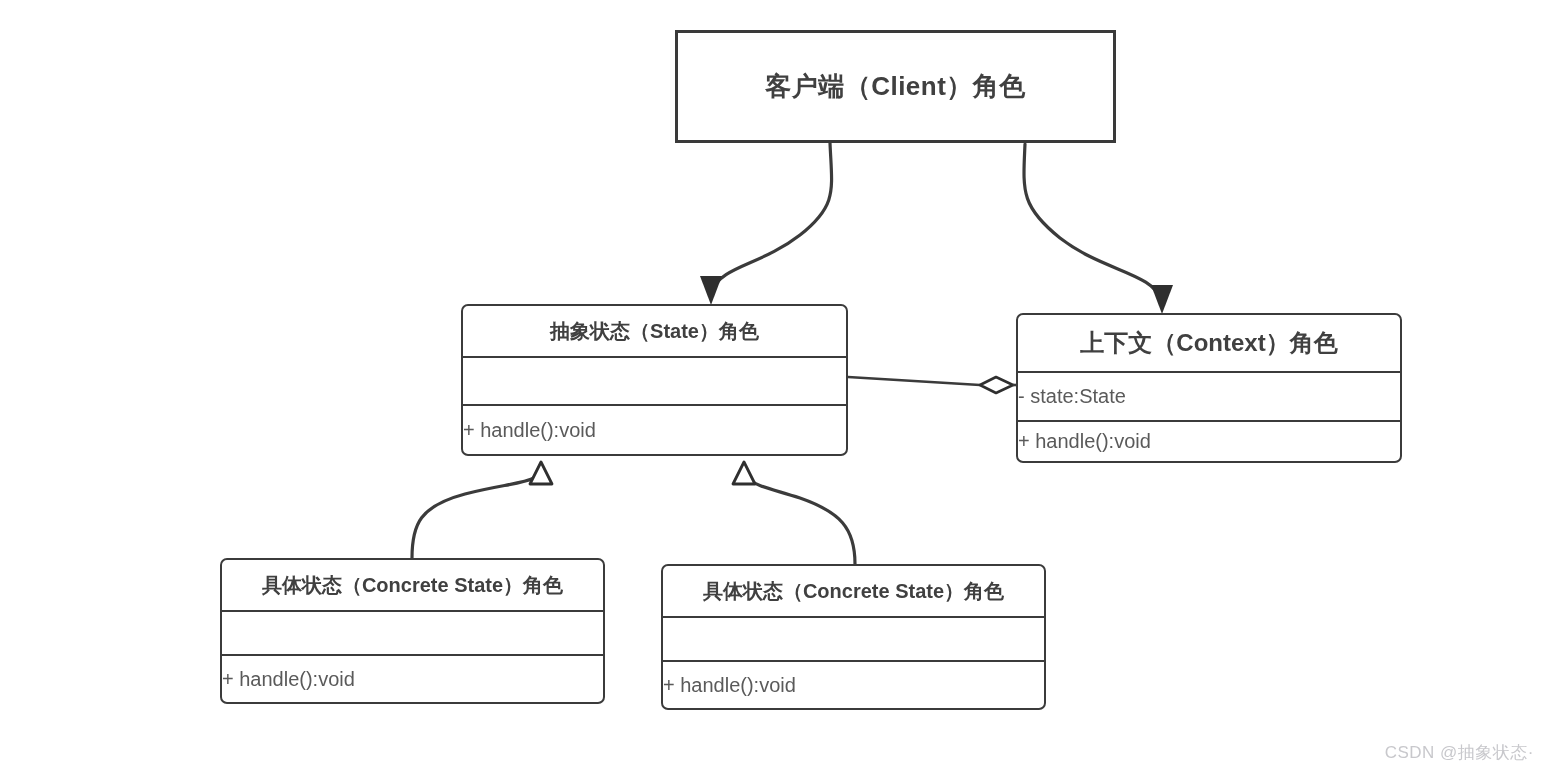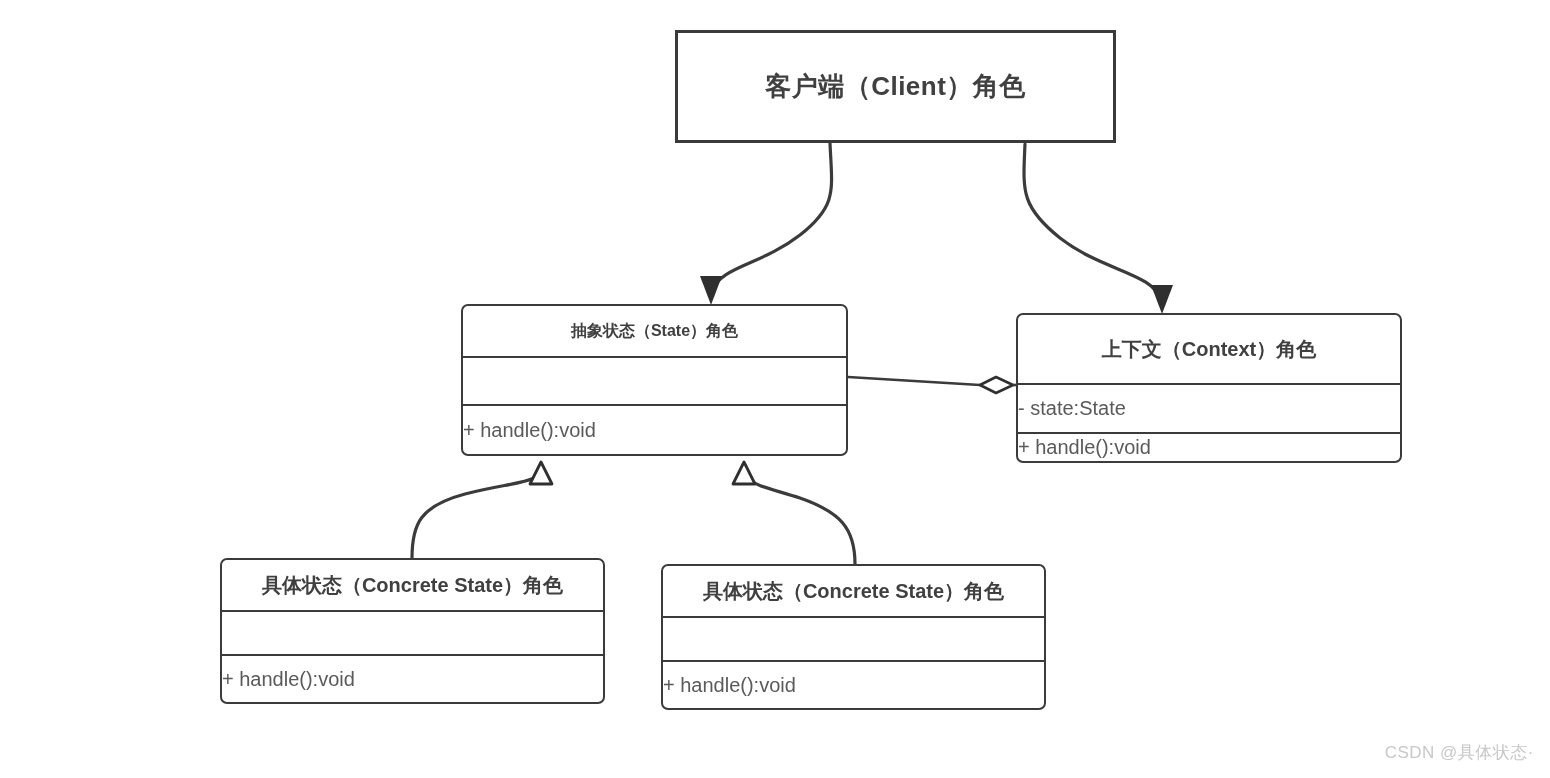--- a/index.html
+++ b/index.html
@@ -75,32 +75,32 @@
     letter-spacing: 0.5px;
   }
 
   
   #box-state {
     left: 461px;
     top: 304px;
     width: 387px;
     height: 152px;
   }
-  #box-state .c1 { height: 50px; font-size: 16px; }
+  #box-state .c1 { height: 50px; font-size: 20px; }
   #box-state .c2 { height: 48px; }
   #box-state .c3 { flex: 1 1 auto; font-size: 20px; }
 
   
   #box-context {
     left: 1016px;
     top: 313px;
     width: 386px;
     height: 150px;
   }
-  #box-context .c1 { height: 68px; font-size: 20px; }
+  #box-context .c1 { height: 56px; font-size: 24px; }
   #box-context .c2 { height: 49px; font-size: 20px; }
   #box-context .c3 { flex: 1 1 auto; font-size: 20px; }
 
   
   #box-concrete-a {
     left: 220px;
     top: 558px;
     width: 385px;
     height: 146px;
   }
@@ -184,15 +184,15 @@
     <div class="compartment members sep-top pad-left c2"></div>
     <div class="compartment members sep-top pad-left c3">+ handle():void</div>
   </div>
 
   <div class="uml-box rounded" id="box-concrete-b">
     <div class="compartment title c1">具体状态（Concrete State）角色</div>
     <div class="compartment members sep-top pad-left c2"></div>
     <div class="compartment members sep-top pad-left c3">+ handle():void</div>
   </div>
 
-  <div id="watermark">CSDN @具体状态·</div>
+  <div id="watermark">CSDN @抽象状态·</div>
 
 </div>
 
 </body></html>

